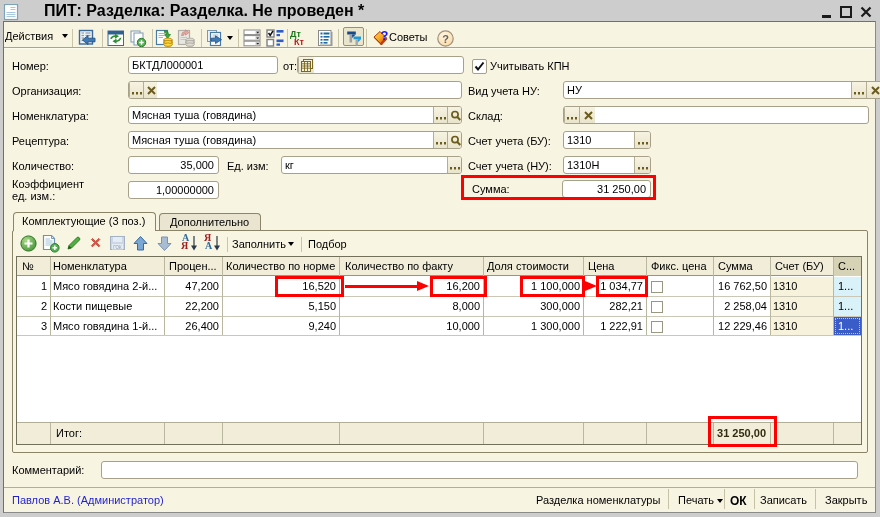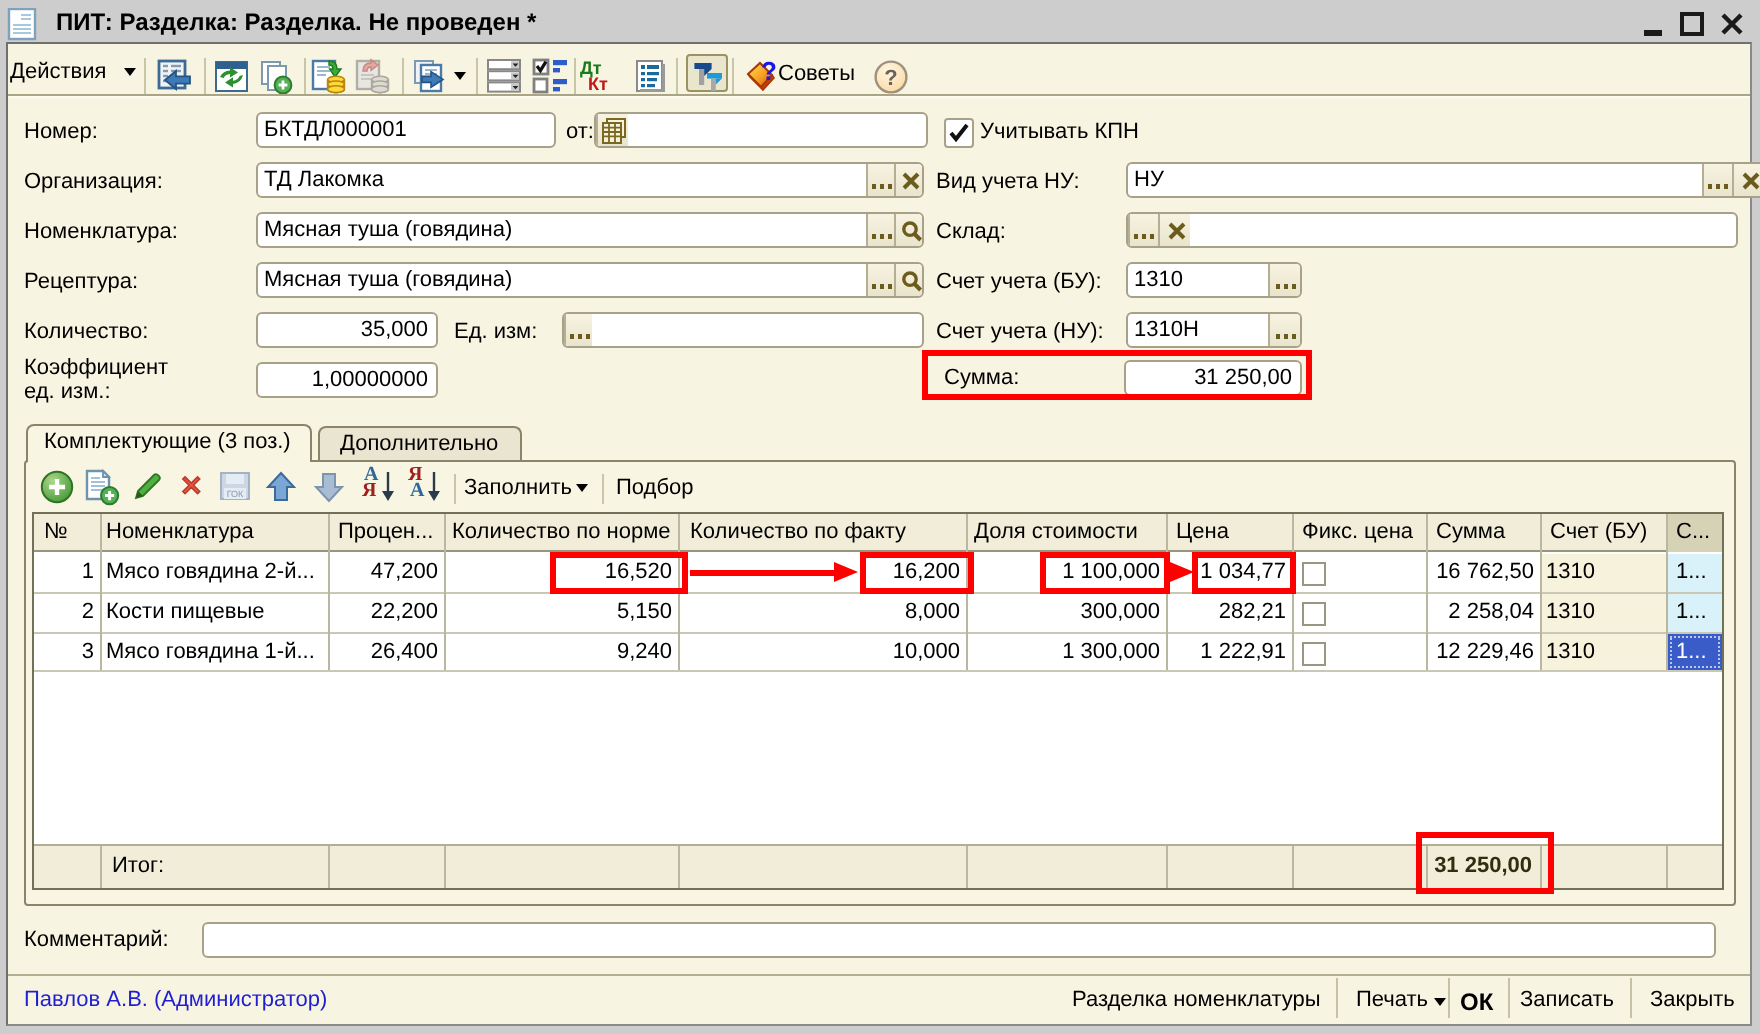--- a/index.html
+++ b/index.html
@@ -27,21 +27,21 @@
       <rect x="1.5" y="0.5" width="13" height="15" fill="#fff" stroke="#7da3bc" stroke-width="1.2"></rect>
       <g stroke="#a8c8dc" stroke-width="1">
         <line x1="7.5" y1="3.5" x2="12.5" y2="3.5"></line>
         <line x1="7.5" y1="5.5" x2="12.5" y2="5.5"></line>
         <line x1="3.5" y1="8.5" x2="12.5" y2="8.5"></line>
         <line x1="3.5" y1="10.5" x2="12.5" y2="10.5"></line>
         <line x1="3.5" y1="12.5" x2="12.5" y2="12.5"></line>
       </g>
     </svg>
 </div>
-<div class="lab" style="left:28px;top:5px;font-weight:bold;font-size:12px">ПИТ: Разделка: Разделка. Не проведен *</div>
+<div class="lab" style="left:44px;top:5px;font-weight:bold;font-size:16px">ПИТ: Разделка: Разделка. Не проведен *</div>
 
 <div class="a" style="left:822px;top:15px;width:9px;height:2.5px;background:#1a1a1a"></div>
 <div class="a" style="left:840px;top:6px;width:12px;height:12px;border:2px solid #1a1a1a"></div>
 <div class="a" style="left:860px;top:6px;width:12px;height:12px">
 <svg width="12" height="12" viewBox="0 0 12 12">
       <path d="M1.5 1.5 L10.5 10.5 M10.5 1.5 L1.5 10.5" stroke="#1a1a1a" stroke-width="2.2"></path>
     </svg>
 </div>
 
 <div class="a" style="left:3px;top:21px;width:873px;height:492px;background:#f8f4e2;border:1px solid #707070;border-bottom-color:#8a8a8a;border-right-color:#8a8a8a"></div>
@@ -240,21 +240,20 @@
       <svg style="position:absolute;left:2px;top:2px" width="13" height="13" viewBox="0 0 13 13">
         <rect x="2.5" y="0.5" width="9" height="9" fill="#f6f2dc" stroke="#7a6820"></rect>
         <rect x="0.5" y="2.5" width="9" height="10" fill="#f6f2dc" stroke="#7a6820"></rect>
         <path d="M0.5 4.8 H9.5 M0.5 7 H9.5 M0.5 9.2 H9.5 M3.5 2.5 V12.5 M6.5 2.5 V12.5" stroke="#7a6820" stroke-width="0.9"></path>
       </svg>
     </div>
   </div>
 
 <div class="lab" style="left:12px;top:85px">Организация:</div>
 <div class="inp" style="left:128px;top:81px;width:334px">
-    <div class="tx">ТД Лакомка</div>
     <div class="fb" style="width:14px">
       <svg style="position:absolute;left:50%;margin-left:-5px;top:10px" width="10" height="3" viewBox="0 0 10 3">
         <rect x="0" y="0" width="2" height="2.5" fill="#6b5c1e"></rect>
         <rect x="4" y="0" width="2" height="2.5" fill="#6b5c1e"></rect>
         <rect x="8" y="0" width="2" height="2.5" fill="#6b5c1e"></rect>
       </svg>
     </div>
     <div class="fb" style="width:14px">
       <svg style="position:absolute;left:3px;top:4px" width="9" height="9" viewBox="0 0 9 9">
         <path d="M1 1 L8 8 M8 1 L1 8" stroke="#6b5c1e" stroke-width="2"></path>
@@ -297,20 +296,21 @@
       </svg>
     </div>
   </div>
 
 <div class="lab" style="left:12px;top:160px">Количество:</div>
 <div class="inp" style="left:128px;top:156px;width:91px">
     <div class="tr">35,000</div>
   </div>
 <div class="lab" style="left:227px;top:160px">Ед. изм:</div>
 <div class="inp" style="left:281px;top:156px;width:181px">
+    <div class="tx">кг</div>
     <div class="fb" style="width:14px">
       <svg style="position:absolute;left:50%;margin-left:-5px;top:10px" width="10" height="3" viewBox="0 0 10 3">
         <rect x="0" y="0" width="2" height="2.5" fill="#6b5c1e"></rect>
         <rect x="4" y="0" width="2" height="2.5" fill="#6b5c1e"></rect>
         <rect x="8" y="0" width="2" height="2.5" fill="#6b5c1e"></rect>
       </svg>
     </div>
   </div>
 
 <div class="lab" style="left:12px;top:178px">Коэффициент</div>

